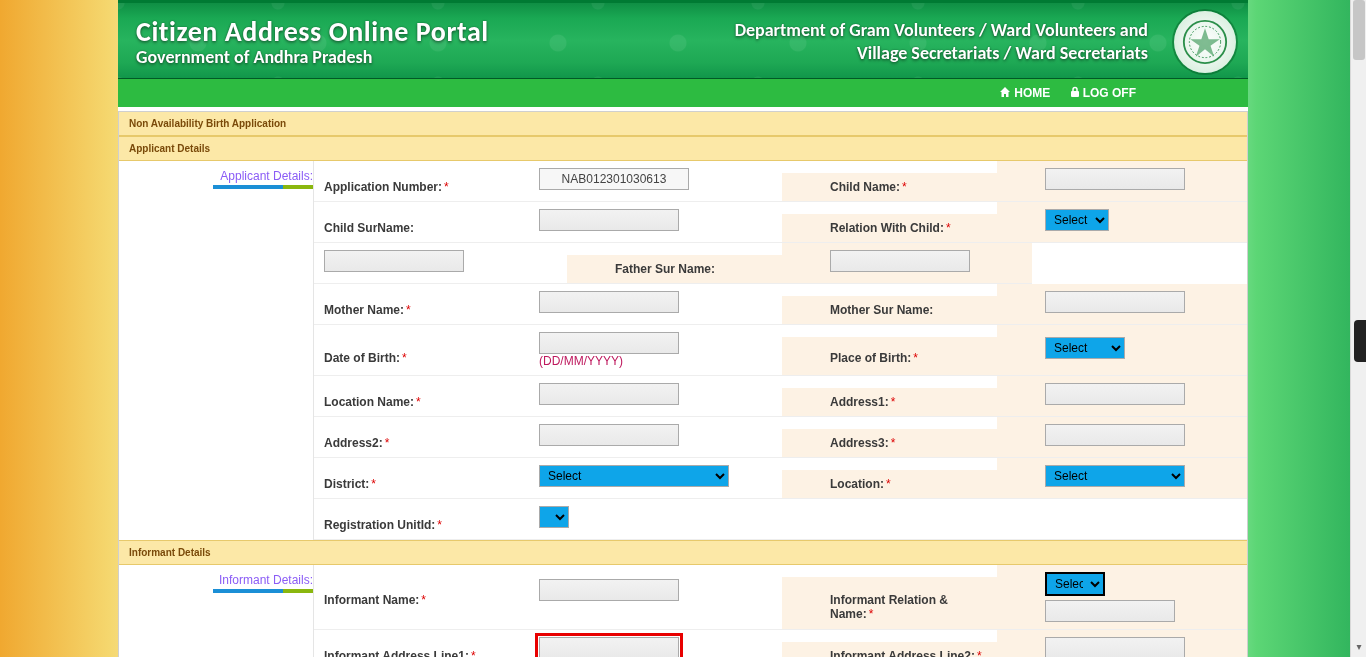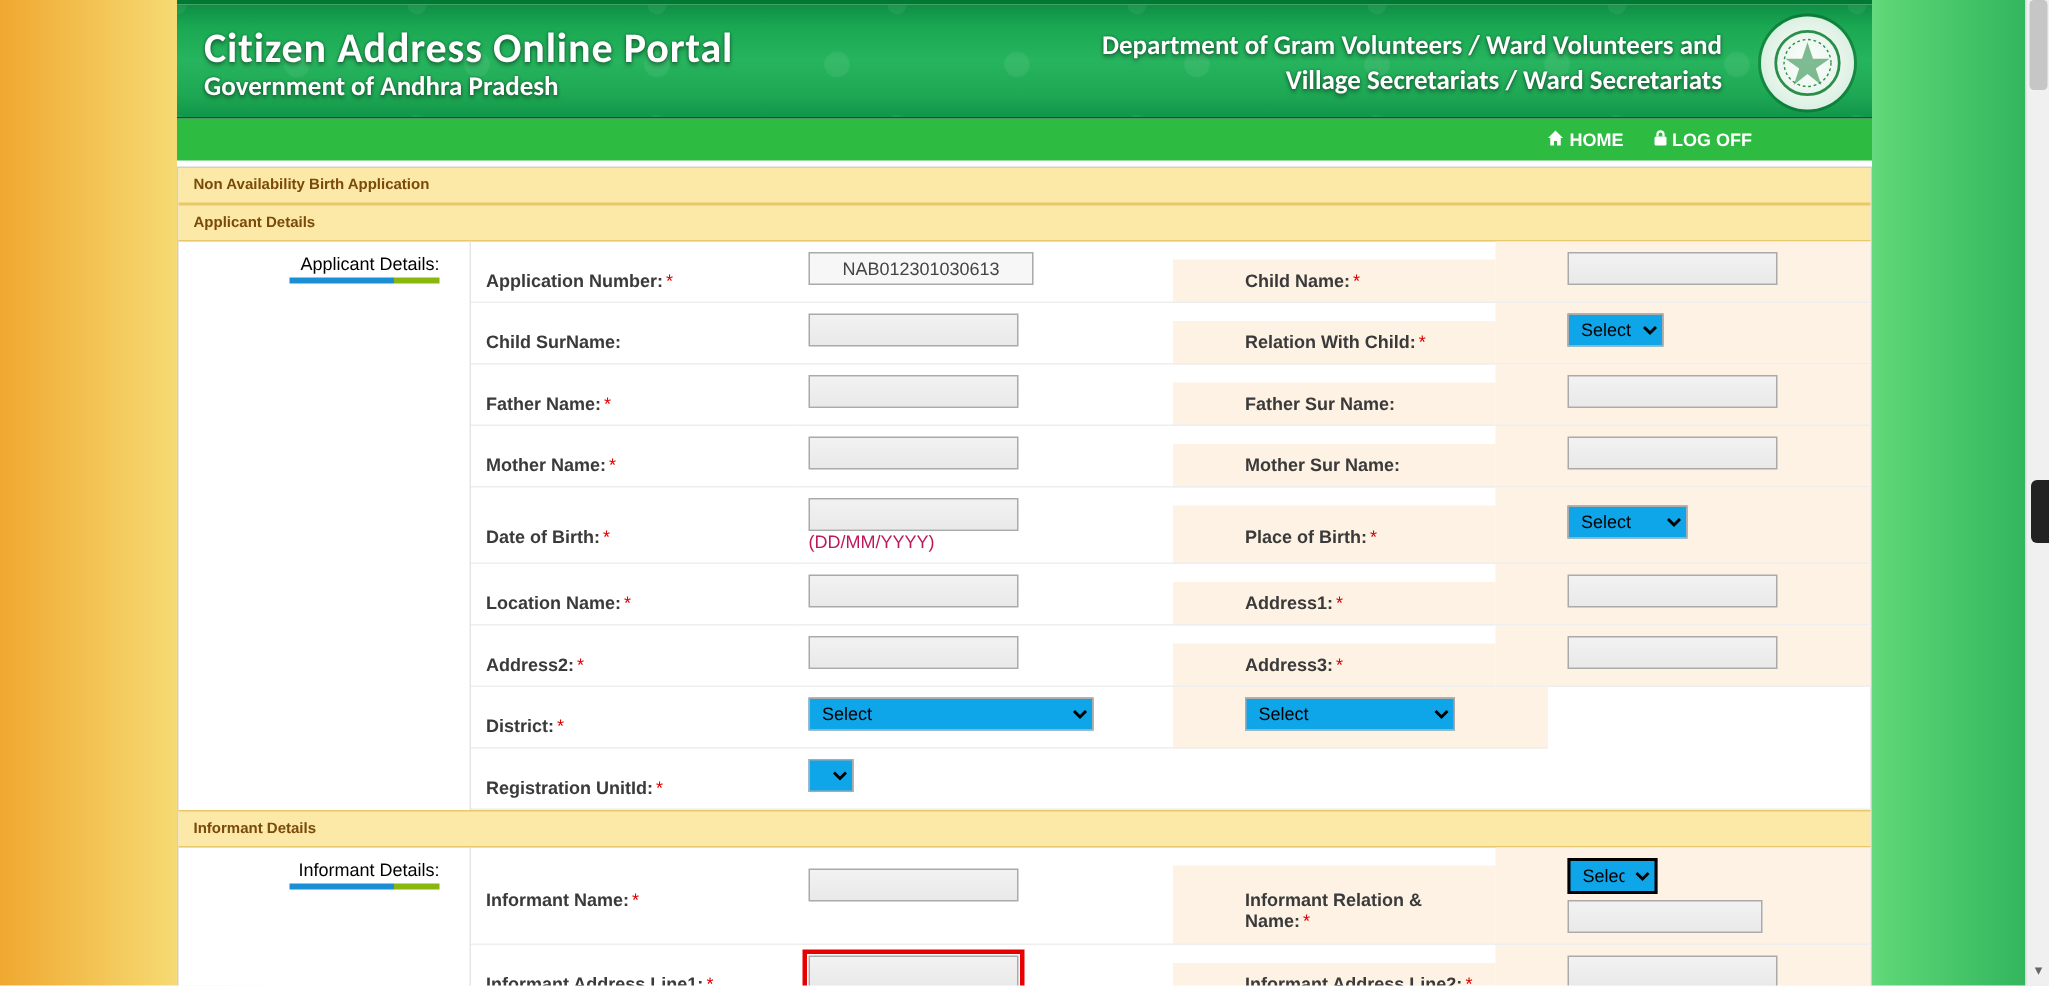--- a/index.html
+++ b/index.html
@@ -78,21 +78,21 @@
   align-items: center;
   justify-content: center;
 }
 .banner .seal svg { width: 46px; height: 46px; }
 
 
 .navbar {
   background: #2dbb41;
   height: 28px;
   text-align: right;
-  padding-right: 80px;
+  padding-right: 112px;
   color: #fff;
   font-weight: bold;
   font-size: 12px;
   line-height: 28px;
 }
 .navbar a { color: #fff; text-decoration: none; margin-left: 16px; cursor: pointer; }
 .navbar .ico { display: inline-block; vertical-align: -1px; margin-right: 3px; }
 
 
 .content { border: 1px solid #cfcfcf; margin: 4px 0 0 0; background: #fff; }
@@ -105,22 +105,22 @@
   border-top: 1px solid #e7c96b;
   border-bottom: 1px solid #e7c96b;
 }
 .section-bar.first { border-top: none; }
 
 
 .form-area { display: flex; }
 .side-label {
   width: 196px;
   text-align: right;
-  padding: 8px 20px;
-  color: #000000;
+  padding: 8px 0;
+  color: #8b5cf6;
   font-size: 12px;
 }
 .side-underline {
   height: 4px;
   width: 100px;
   margin-left: auto;
   background: linear-gradient(to right, #1b8fd6 0%, #1b8fd6 70%, #8ab70e 70%, #8ab70e 100%);
   margin-top: 2px;
 }
 .grid {
@@ -242,21 +242,20 @@
         </div>
 
         <div class="row">
           <div class="cell-label"><span class="lbl">Child SurName:</span></div>
           <div class="cell-input"><input class="txt" style=""></div>
           <div class="cell-label cell-label2 alt"><span class="lbl">Relation With Child:</span><span class="req">*</span></div>
           <div class="cell-input cell-input2 alt"><select class="sel"><option>Select</option></select></div>
         </div>
 
         <div class="row">
-          <div class="cell-label"><span class="lbl">Father Name:</span><span class="req">*</span></div>
           <div class="cell-input"><input class="txt" style=""></div>
           <div class="cell-label cell-label2 alt"><span class="lbl">Father Sur Name:</span></div>
           <div class="cell-input cell-input2 alt"><input class="txt" style=""></div>
         </div>
 
         <div class="row">
           <div class="cell-label"><span class="lbl">Mother Name:</span><span class="req">*</span></div>
           <div class="cell-input"><input class="txt" style=""></div>
           <div class="cell-label cell-label2 alt"><span class="lbl">Mother Sur Name:</span></div>
           <div class="cell-input cell-input2 alt"><input class="txt" style=""></div>
@@ -282,20 +281,21 @@
         <div class="row">
           <div class="cell-label"><span class="lbl">Address2:</span><span class="req">*</span></div>
           <div class="cell-input"><input class="txt" style=""></div>
           <div class="cell-label cell-label2 alt"><span class="lbl">Address3:</span><span class="req">*</span></div>
           <div class="cell-input cell-input2 alt"><input class="txt" style=""></div>
         </div>
 
         <div class="row">
           <div class="cell-label"><span class="lbl">District:</span><span class="req">*</span></div>
           <div class="cell-input"><select class="sel" style="width:190px"><option>Select</option></select></div>
+          <div class="cell-label cell-label2 alt"><span class="lbl">Location:</span><span class="req">*</span></div>
           <div class="cell-input cell-input2 alt"><select class="sel" style="width:140px"><option>Select</option></select></div>
         </div>
 
         <div class="row">
           <div class="cell-label"><span class="lbl">Registration UnitId:</span><span class="req">*</span></div>
           <div class="cell-input"><select class="sel" style="width:30px"><option></option></select></div>
           <div class="cell-label cell-label2"></div>
           <div class="cell-input cell-input2"></div>
         </div>
 

